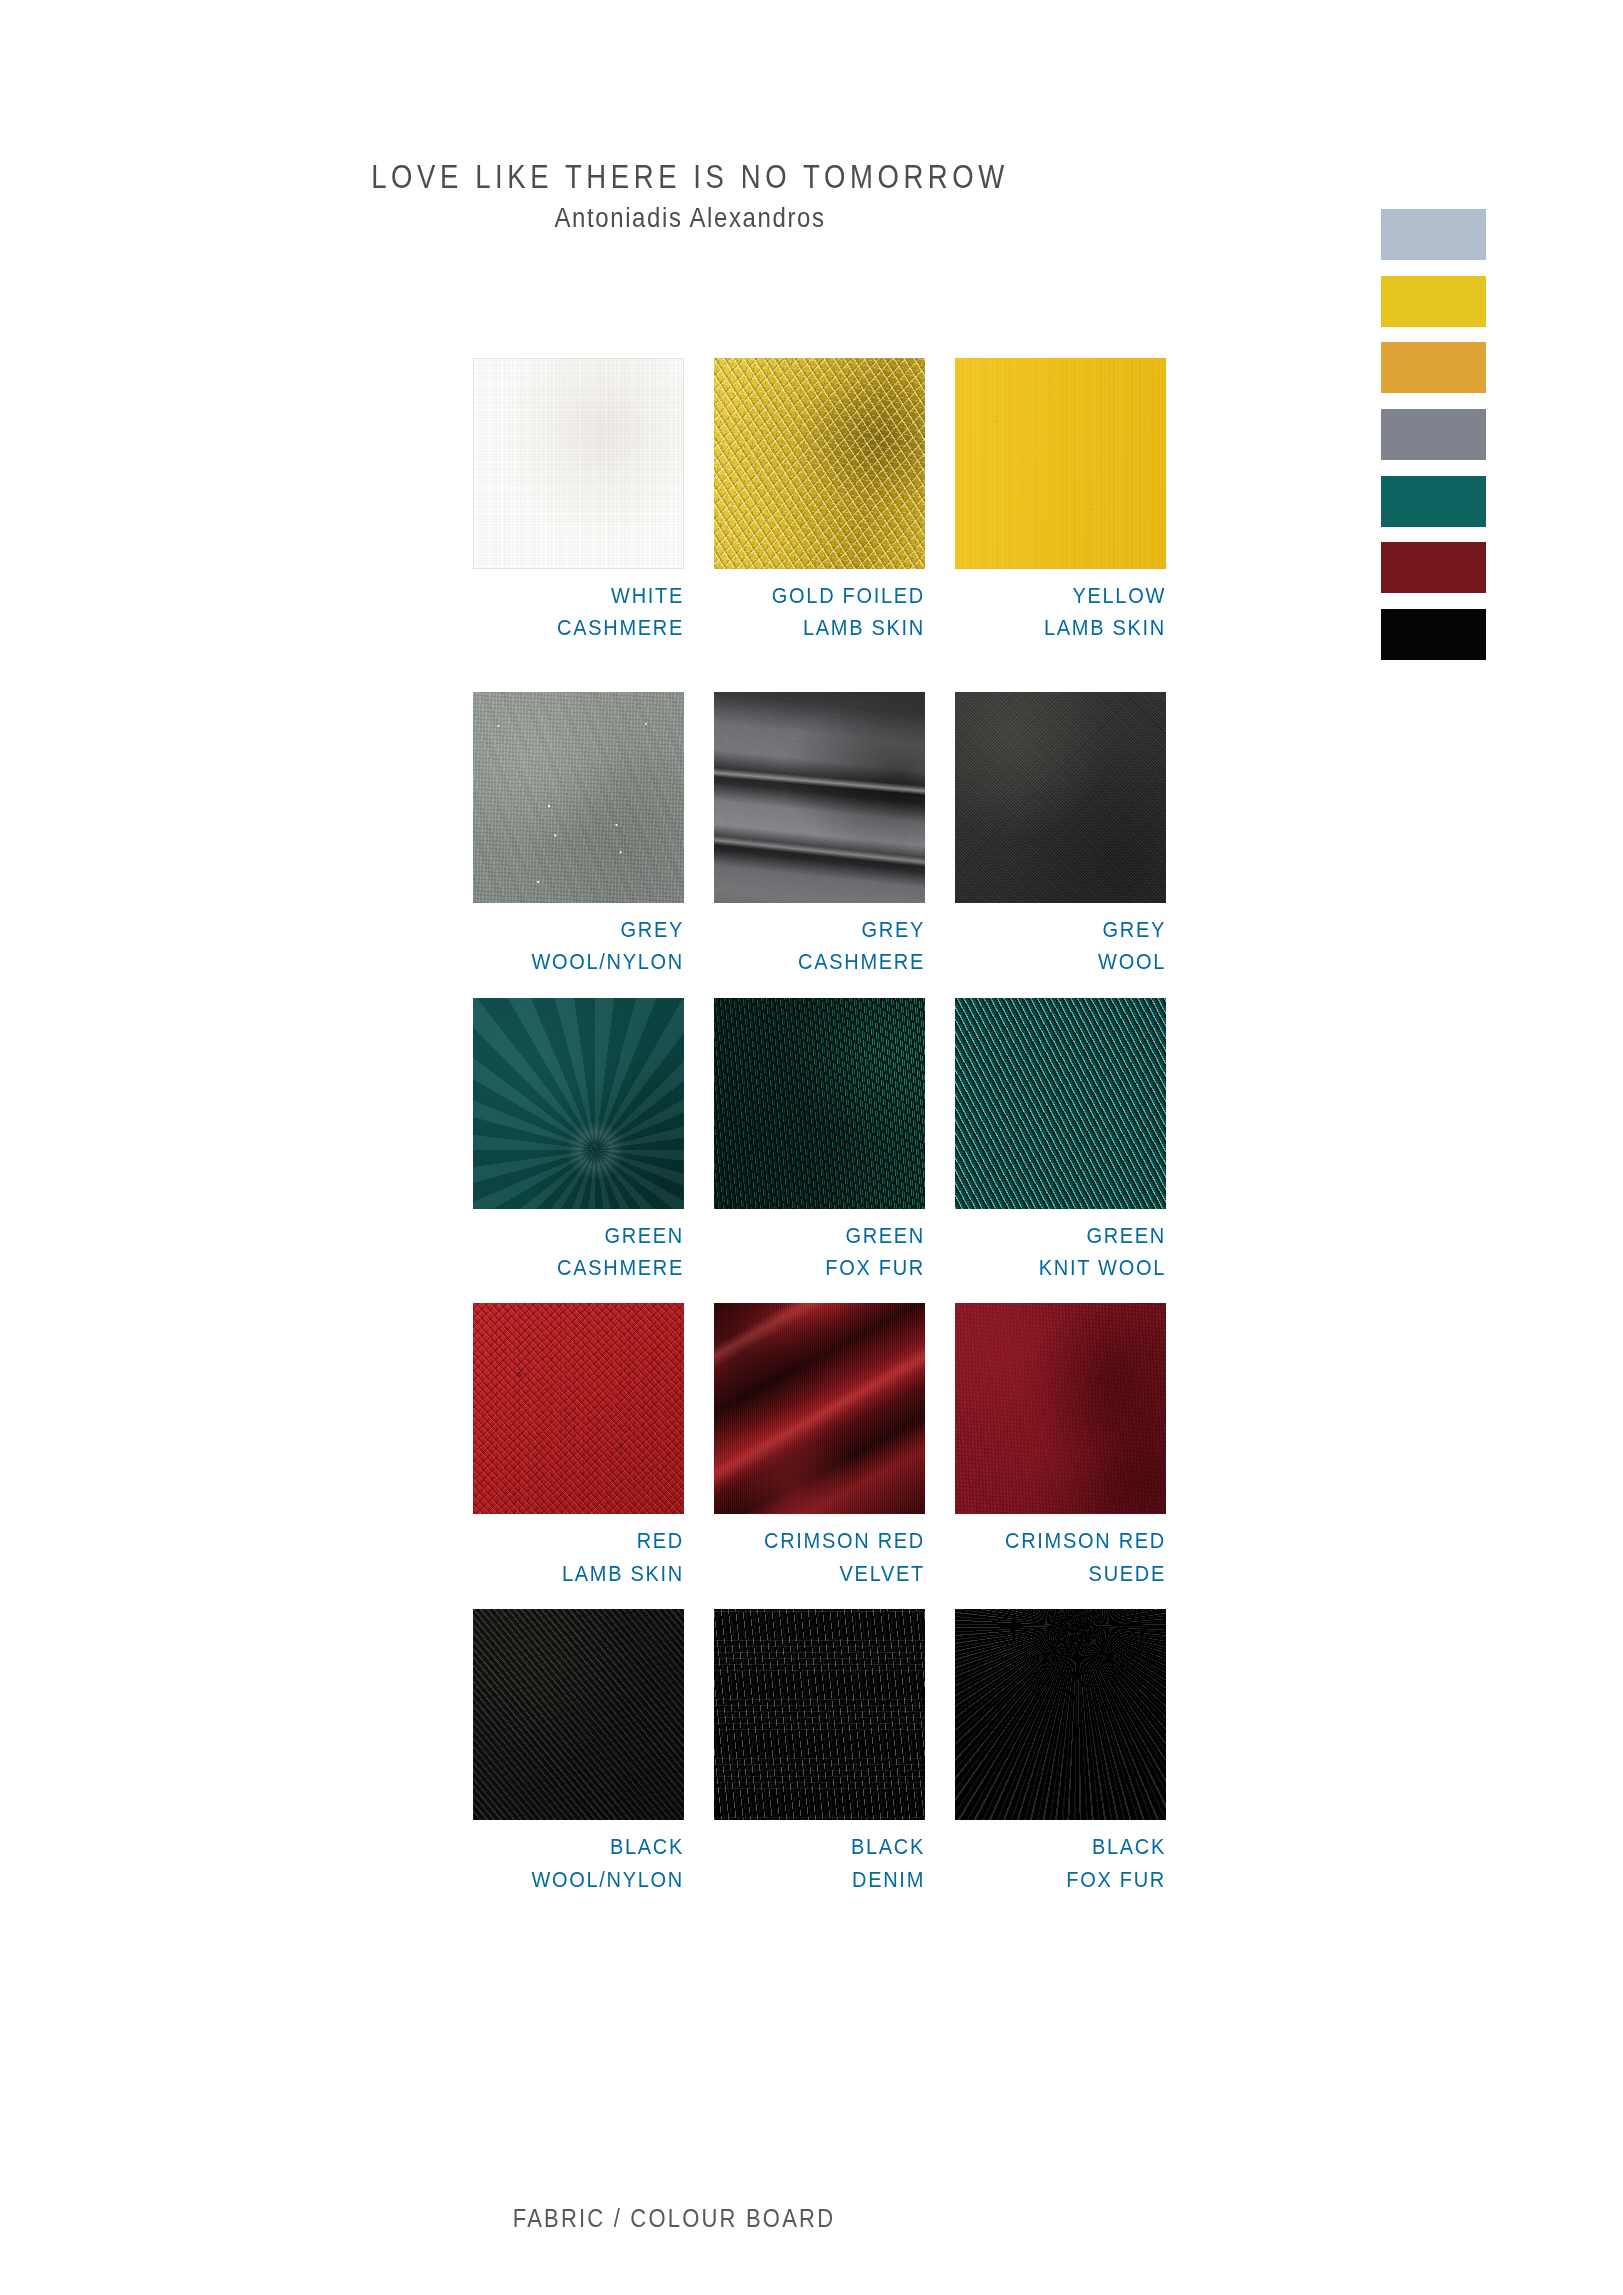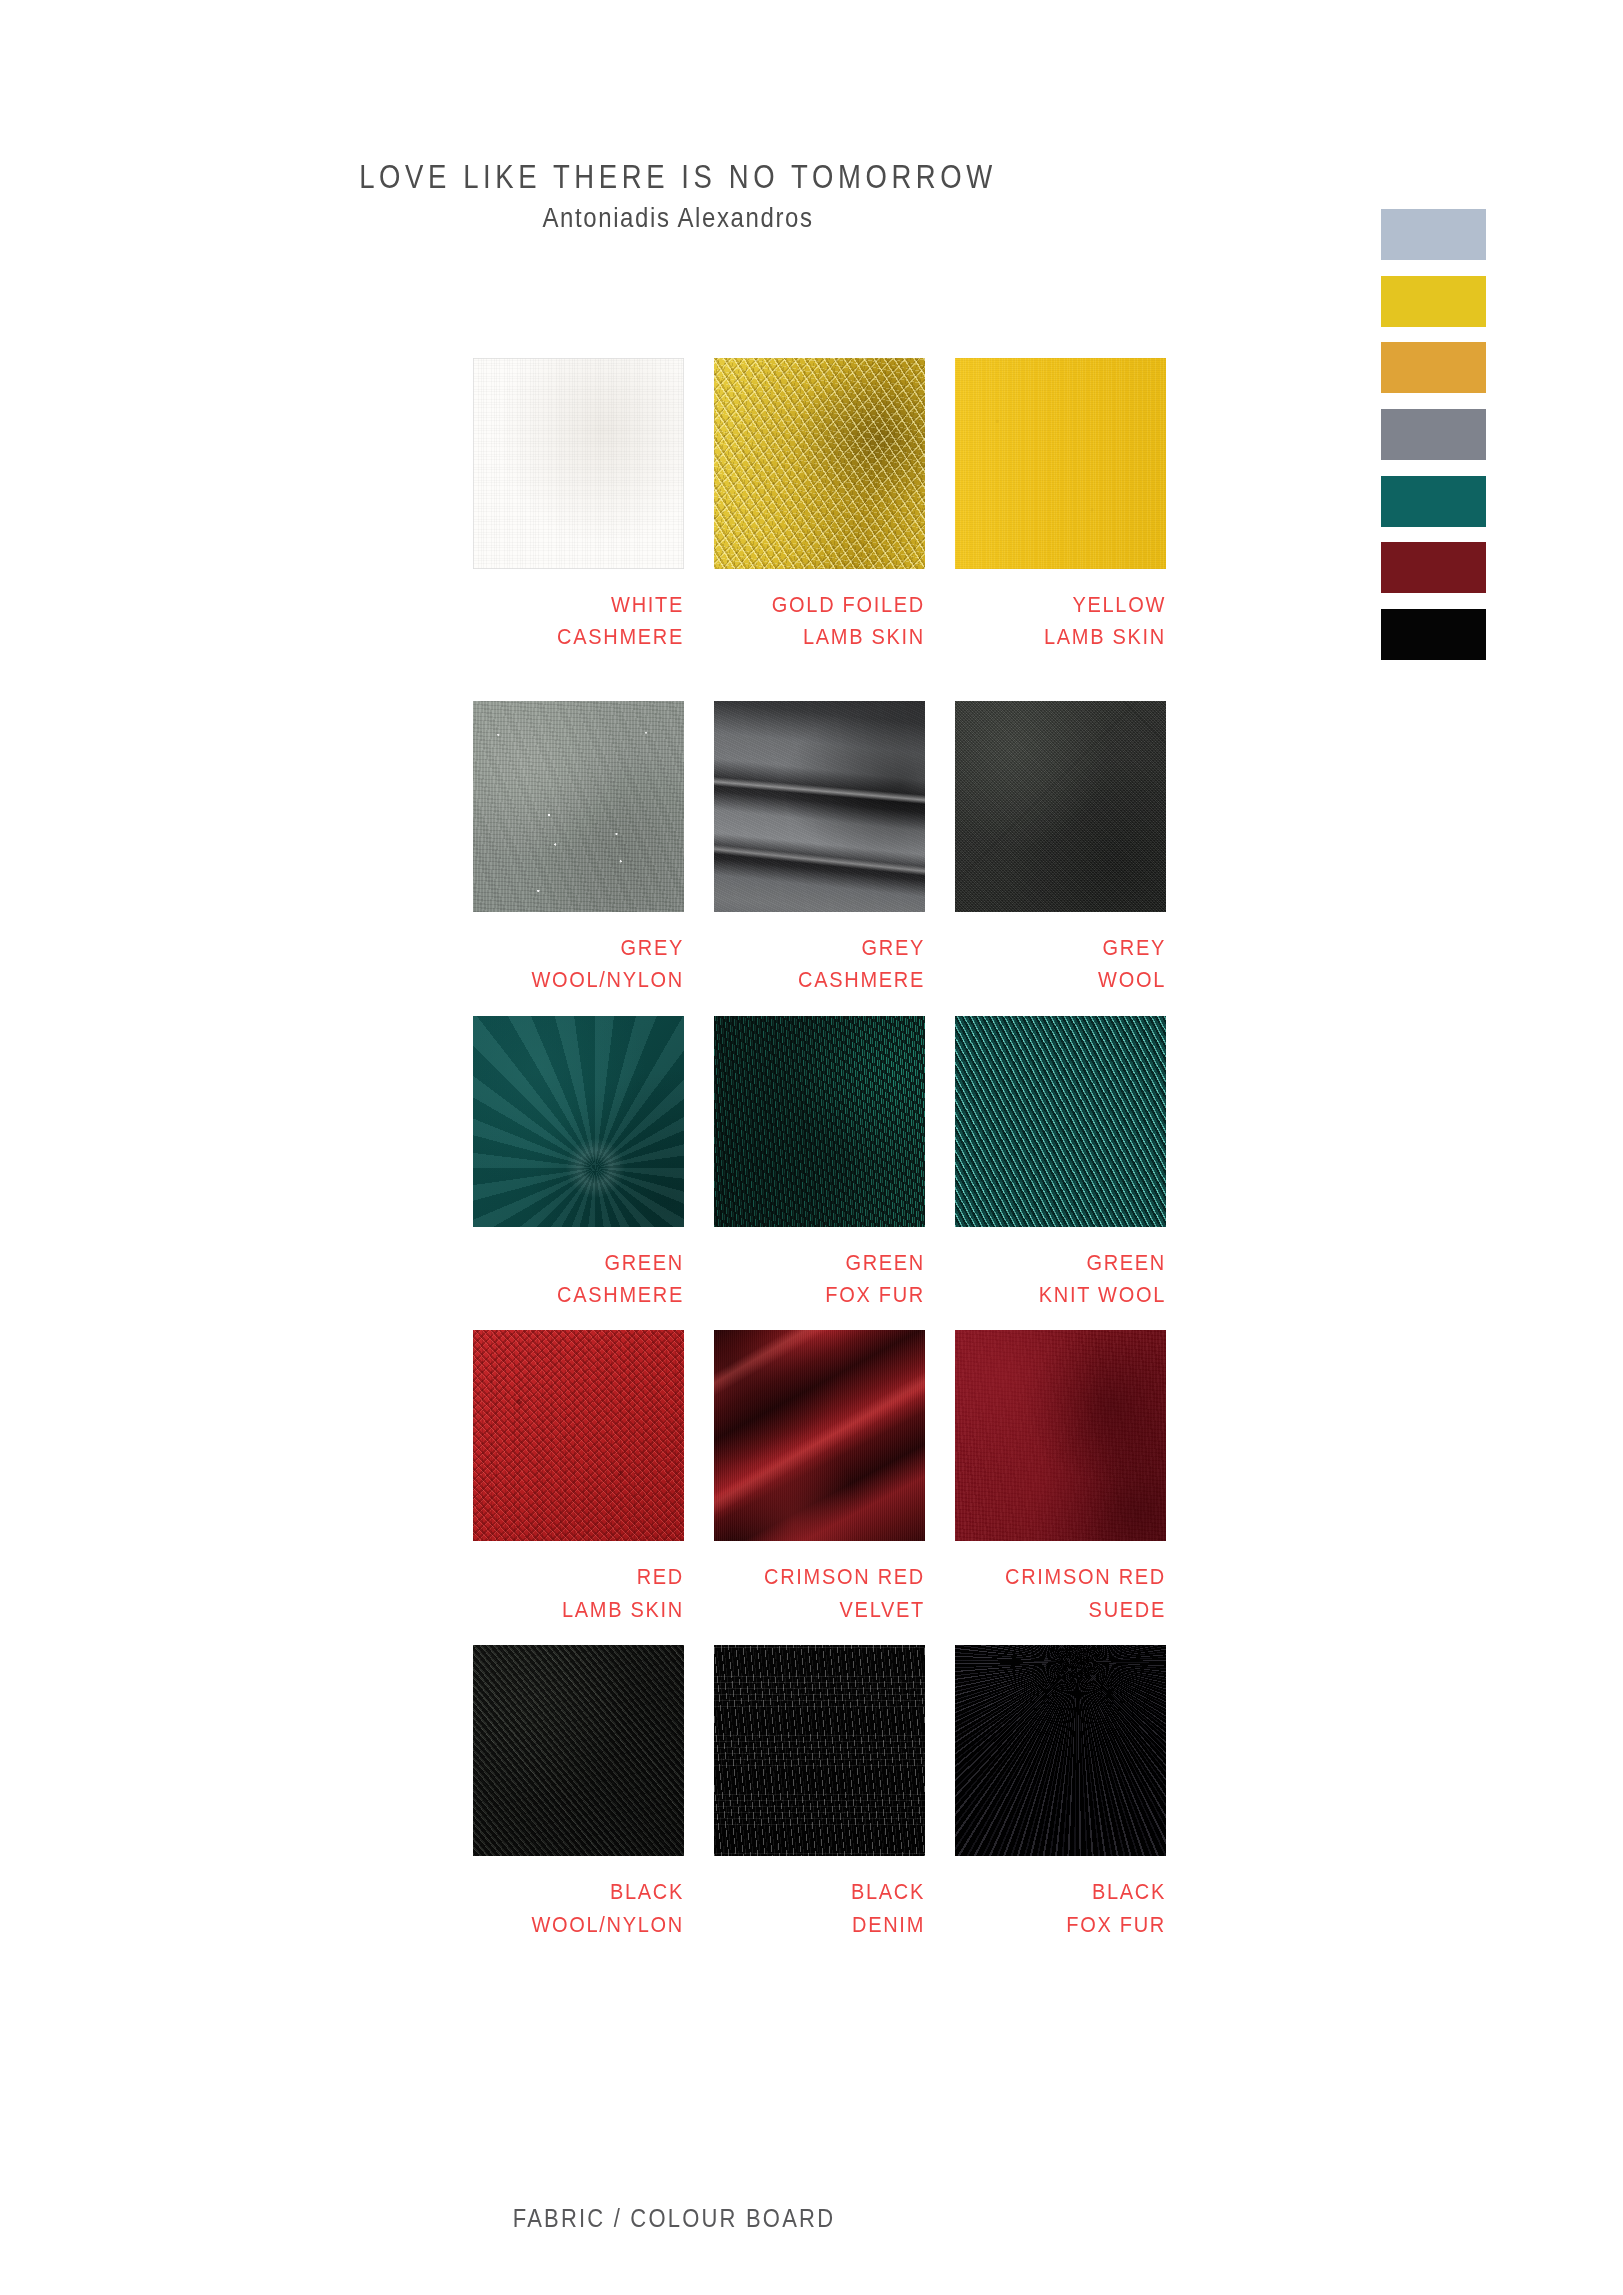--- a/index.html
+++ b/index.html
@@ -11,21 +11,21 @@
     width: 1624px;
     height: 2295px;
     position: relative;
     font-family: "Liberation Sans", sans-serif;
     overflow: hidden;
   }
 
   
   .header {
     position: absolute;
-    left: 4px;
+    left: 16px;
     top: 157px;
     width: 1348px;
     text-align: center;
   }
   .title {
     font-size: 27.5px;
     letter-spacing: 4.6px;
     color: #4d4d4d;
     font-weight: 300;
     line-height: 1.25;
@@ -58,23 +58,23 @@
     width: 211px;
   }
   .swatch {
     width: 211px;
     height: 211px;
     position: relative;
     overflow: hidden;
     background: #e8e8e8;
   }
   .cap {
-    margin-top: 17px;
+    margin-top: 8px;
     text-align: right;
-    color: #ef4444;
+    color: #0369a1;
     font-size: 20px;
     font-weight: 300;
     letter-spacing: 1.7px;
     line-height: 1.62;
   }
   .cap span {
     display: block;
     transform: scaleY(1.14);
     transform-origin: right top;
   }

